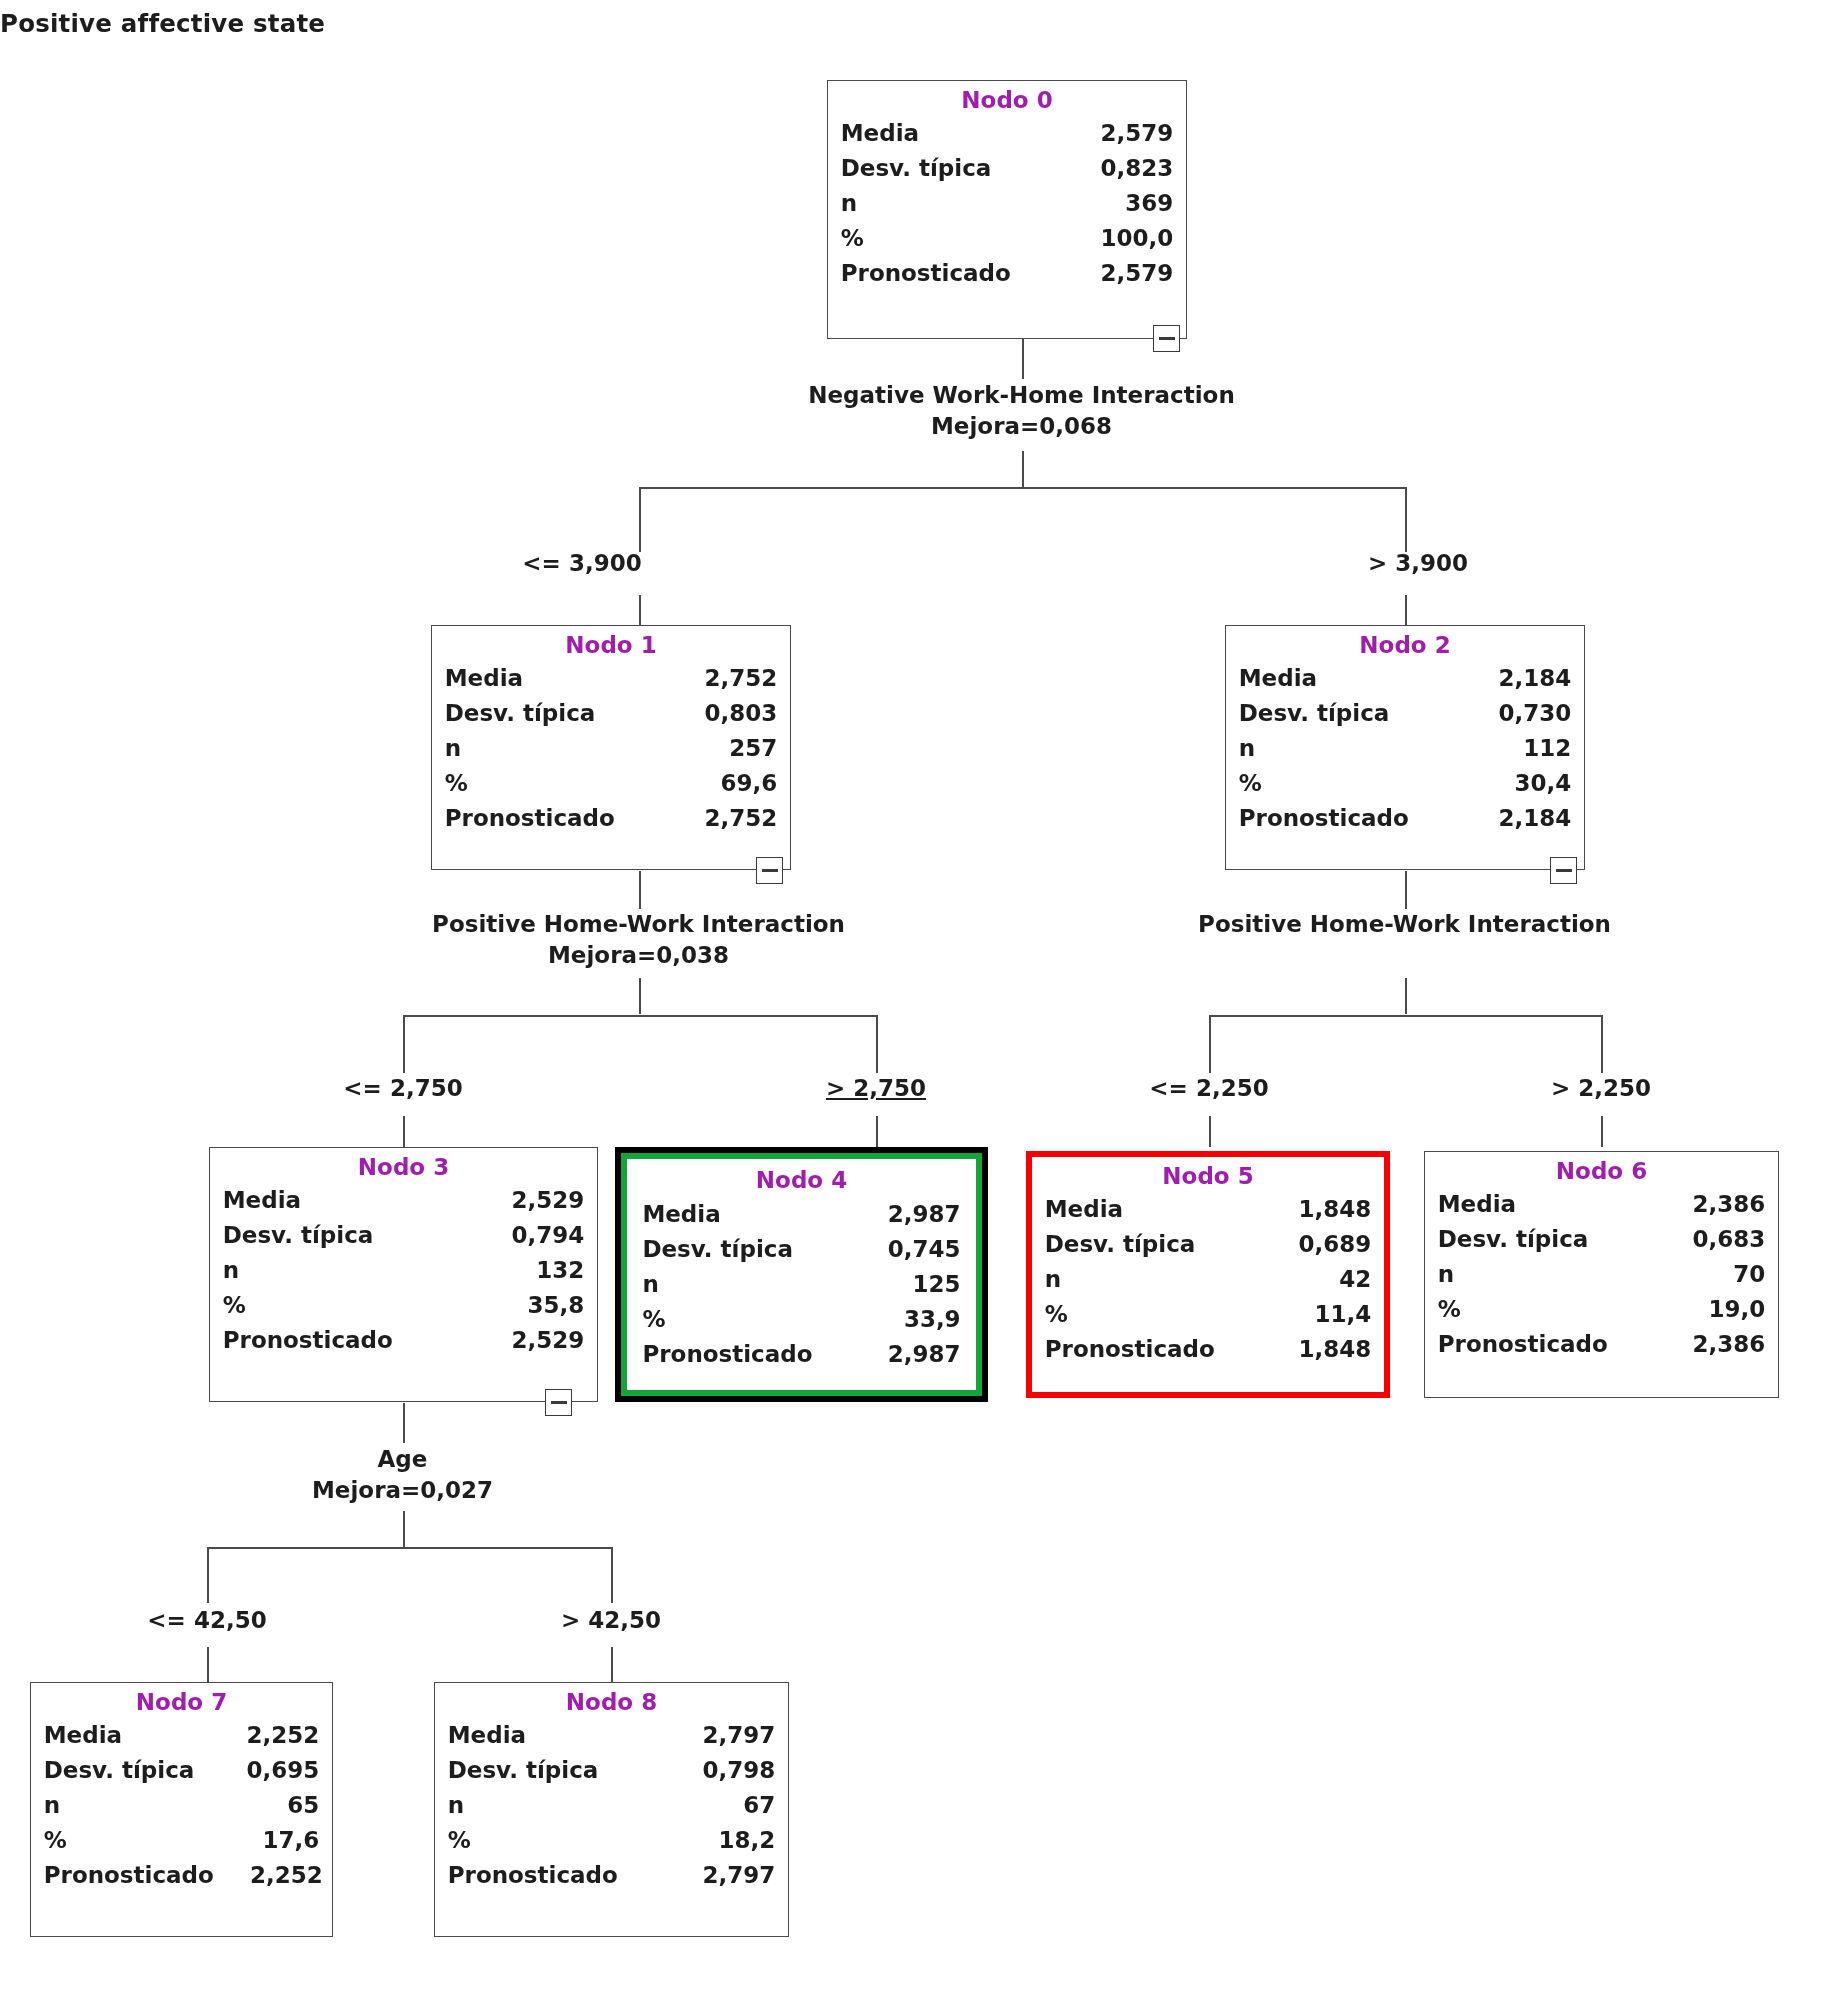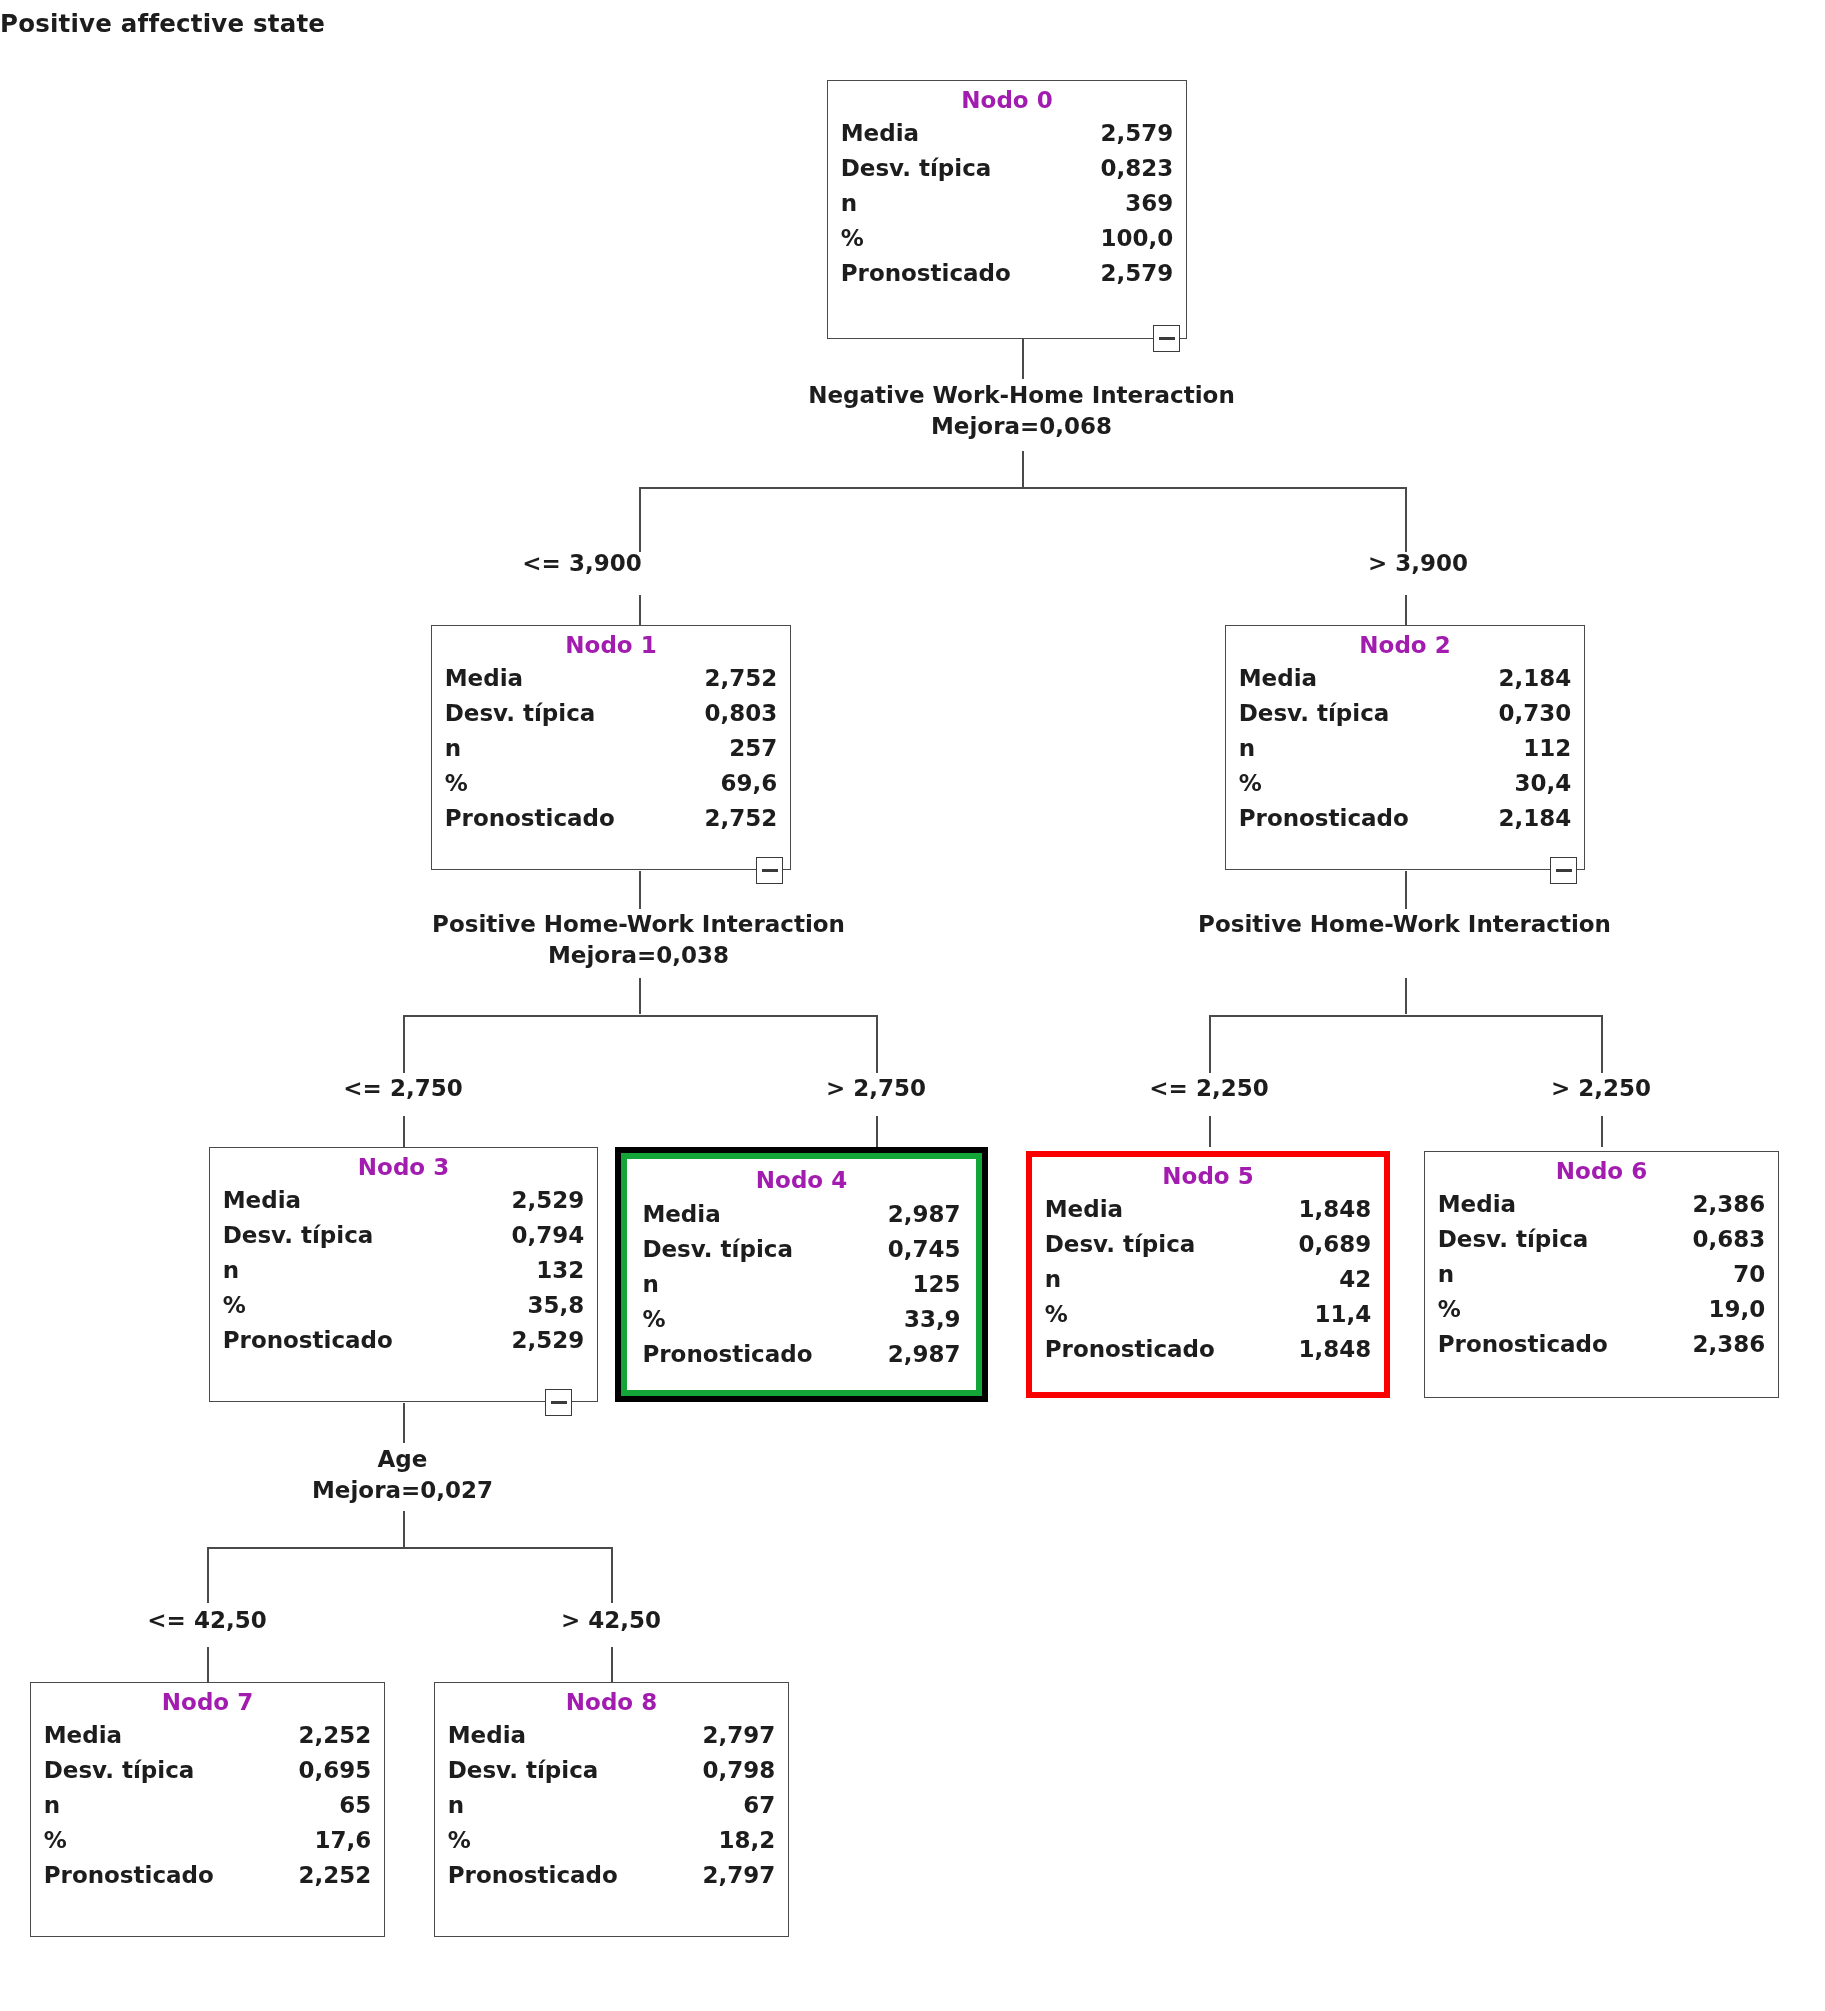--- a/index.html
+++ b/index.html
@@ -264,21 +264,21 @@
       </div>
     </div>
   </div>
   <div class="collapse-btn" style="left:1550px; top:857px;"></div>
 
   <div class="split-label" style="left:366px; top:909px; width:545px;">
     <span class="var">Positive Home-Work Interaction</span>
     <span class="imp">Mejora=0,038</span>
   </div>
   <div class="branch-label" style="left:303px; top:1075px; width:200px;">&lt;= 2,750</div>
-  <div class="branch-label" style="left:776px; top:1075px; width:200px;">&gt; 2,750</div>
+  <div class="branch-label" style="left:776px; top:1075px; width:200px;text-decoration:underline;">&gt; 2,750</div>
 
   <div class="split-label" style="left:1132px; top:909px; width:545px;">
     <span class="var">Positive Home-Work Interaction</span>
   </div>
   <div class="branch-label" style="left:1109px; top:1075px; width:200px;">&lt;= 2,250</div>
   <div class="branch-label" style="left:1501px; top:1075px; width:200px;">&gt; 2,250</div>
 
   <div class="node" id="nodo3" style="left:209px; top:1147px; width:389px; height:255px;">
     <div class="node-title">Nodo 3</div>
     <div class="node-rows">
@@ -386,21 +386,21 @@
     </div>
   </div>
 
   <div class="split-label" style="left:130px; top:1444px; width:545px;">
     <span class="var">Age</span>
     <span class="imp">Mejora=0,027</span>
   </div>
   <div class="branch-label" style="left:107px; top:1607px; width:200px;">&lt;= 42,50</div>
   <div class="branch-label" style="left:511px; top:1607px; width:200px;">&gt; 42,50</div>
 
-  <div class="node" id="nodo7" style="left:30px; top:1682px; width:355px; height:255px;">
+  <div class="node" id="nodo7" style="left:30px; top:1682px; width:303px; height:255px;">
     <div class="node-title">Nodo 7</div>
     <div class="node-rows">
       <div class="node-row">
         <span class="lbl">Media</span>
         <span class="val">2,252</span>
       </div>
       <div class="node-row">
         <span class="lbl">Desv. típica</span>
         <span class="val">0,695</span>
       </div>

